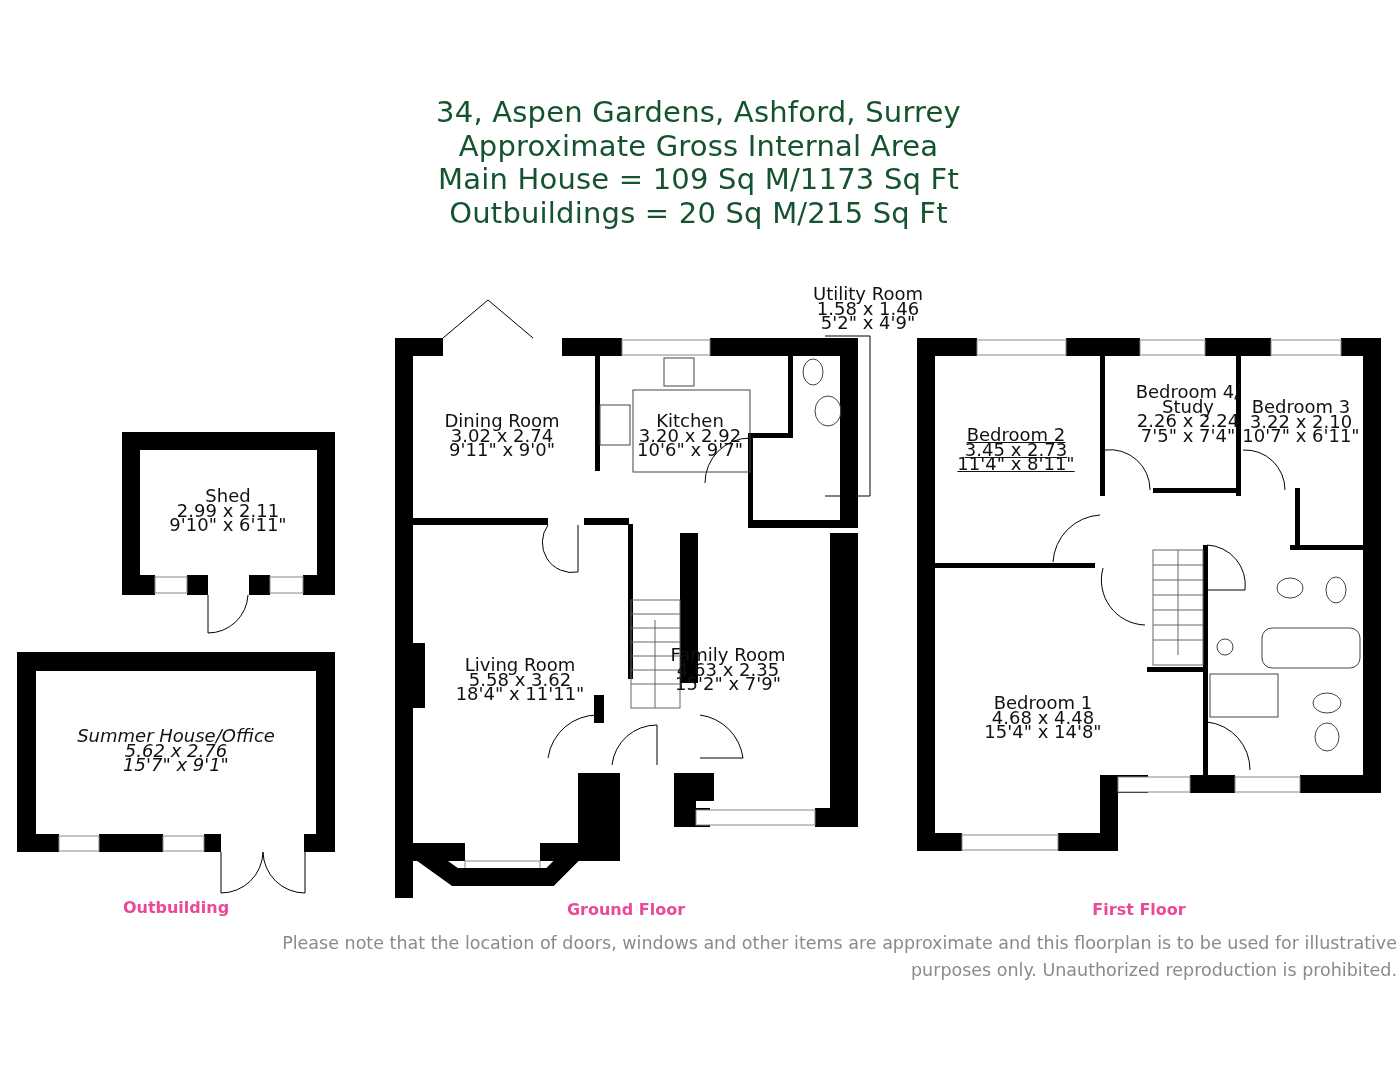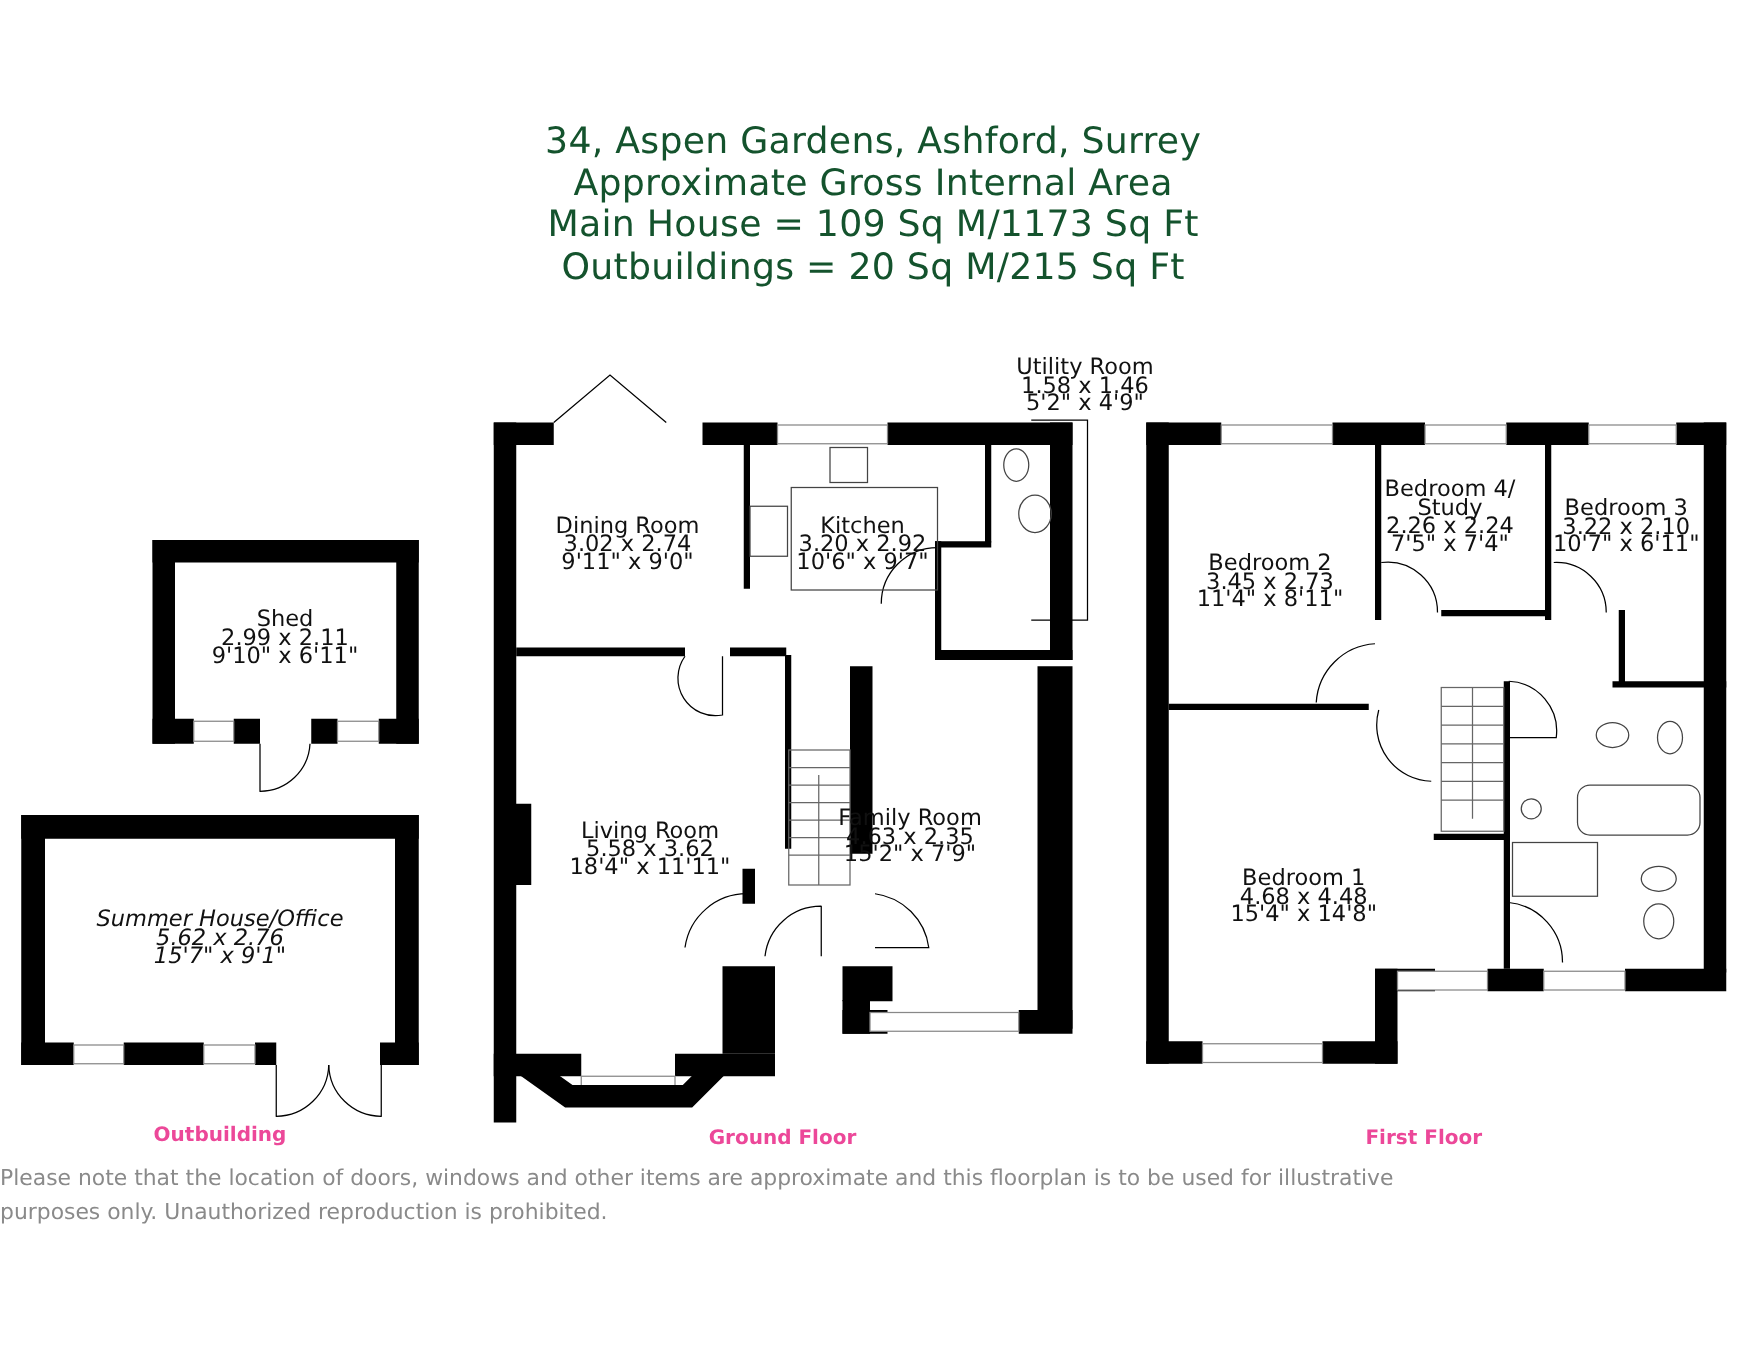--- a/index.html
+++ b/index.html
@@ -3,21 +3,21 @@
 <meta charset="utf-8">
 <style>
   html, body { margin: 0; padding: 0; background: #ffffff; }
   body { width: 1397px; height: 1080px; position: relative; overflow: hidden;
          font-family: "DejaVu Sans", "Liberation Sans", sans-serif; color: #111; }
   .header { position: absolute; left: 0; top: 96px; width: 1397px; text-align: center; }
   .header div { font-size: 29px; line-height: 33.5px; color: #14532d; letter-spacing: 0.2px; }
   svg.plan { position: absolute; left: 0; top: 0; }
   .room-label { position: absolute; text-align: center; font-size: 18px; line-height: 14.5px; color: #111; white-space: nowrap; transform: translateX(-50%); }
   .floor-label { position: absolute; font-weight: bold; font-size: 16px; color: #ec4899; transform: translateX(-50%); white-space: nowrap; }
-  .disclaimer { position: absolute; left: 0; top: 930px; width: 1397px; text-align: left; color: #8a8a8a; font-size: 17.5px; line-height: 27px; }
+  .disclaimer { position: absolute; left: 0; top: 930px; width: 1397px; text-align: right; color: #8a8a8a; font-size: 17.5px; line-height: 27px; }
 </style>
 </head>
 <body>
 
 <div class="header">
   <div>34, Aspen Gardens, Ashford, Surrey</div>
   <div>Approximate Gross Internal Area</div>
   <div>Main House = 109 Sq M/1173 Sq Ft</div>
   <div>Outbuildings = 20 Sq M/215 Sq Ft</div>
 </div>
@@ -199,26 +199,26 @@
 <div class="room-label" style="left:520px; top:658px;">
   <div>Living Room</div>
   <div>5.58 x 3.62</div>
   <div>18'4" x 11'11"</div>
 </div>
 <div class="room-label" style="left:728px; top:648px;">
   <div>Family Room</div>
   <div>4.63 x 2.35</div>
   <div>15'2" x 7'9"</div>
 </div>
-<div class="room-label" style="left:1016px; top:444px;">
+<div class="room-label" style="left:1016px; top:428px;text-decoration:underline;">
   <div>Bedroom 2</div>
   <div>3.45 x 2.73</div>
   <div>11'4" x 8'11"</div>
 </div>
-<div class="room-label" style="left:1160px; top:385px;text-align:center;">
+<div class="room-label" style="left:1188px; top:385px;text-align:center;">
   <div>Bedroom 4/</div>
   <div>Study</div>
   <div>2.26 x 2.24</div>
   <div>7'5" x 7'4"</div>
 </div>
 <div class="room-label" style="left:1301px; top:400px;">
   <div>Bedroom 3</div>
   <div>3.22 x 2.10</div>
   <div>10'7" x 6'11"</div>
 </div>

